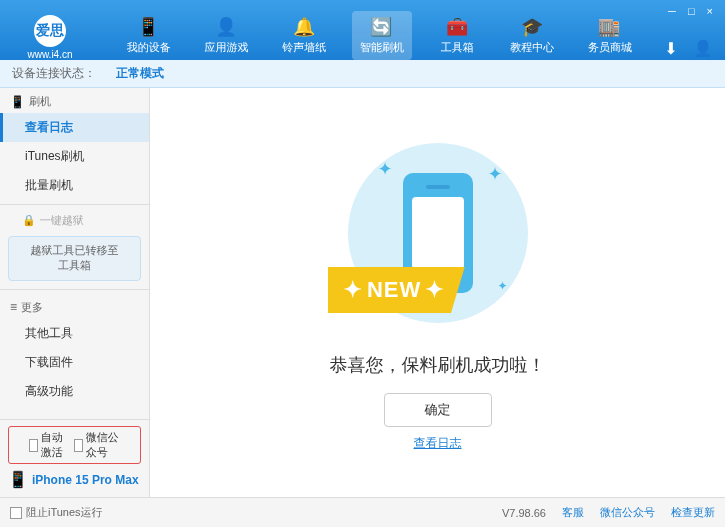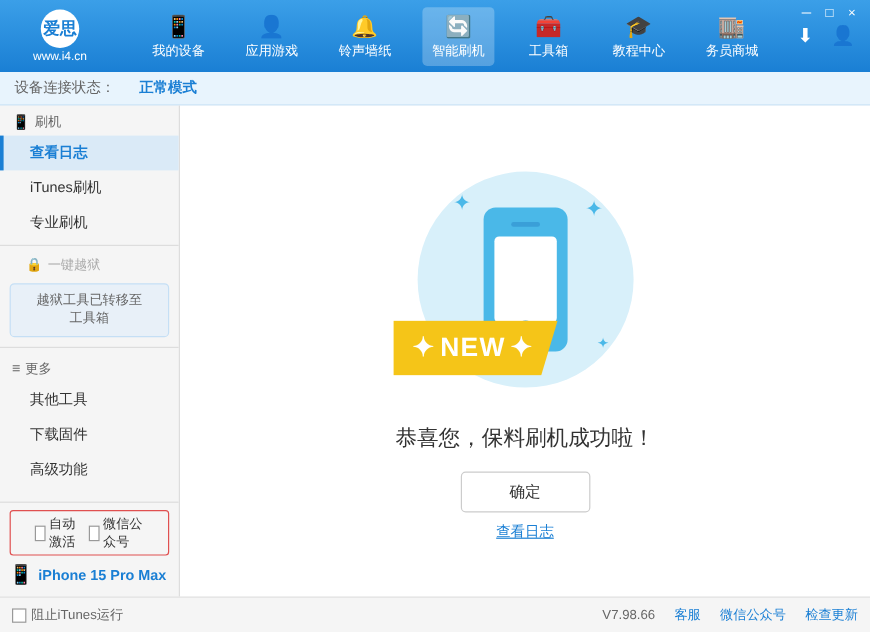--- a/index.html
+++ b/index.html
@@ -3,21 +3,21 @@
   <meta charset="utf-8">
   <style>
     * { margin: 0; padding: 0; box-sizing: border-box; }
     body { width: 725px; height: 527px; font-family: 'Microsoft YaHei', Arial, sans-serif; font-size: 12px; background: #f0f0f0; overflow: hidden; }
 
     
     .header {
       background: linear-gradient(180deg, #3b9fe8 0%, #1a7fd4 100%);
       height: 60px;
       display: flex;
-      align-items: center;
+      align-items: flex-end;
       padding: 0 10px;
       color: white;
     }
     .logo-area {
       display: flex;
       flex-direction: column;
       align-items: center;
       margin-right: 20px;
       min-width: 80px;
     }
@@ -374,21 +374,21 @@
       <span>刷机</span>
     </div>
 
     <div class="sidebar-item active">
       <span>查看日志</span>
     </div>
     <div class="sidebar-item">
       <span>iTunes刷机</span>
     </div>
     <div class="sidebar-item">
-      <span>专业刷机</span>
+      <span>批量刷机</span>
     </div>
 
     <div class="sidebar-divider"></div>
 
     <div class="sidebar-disabled">
       <span class="sidebar-disabled-icon">🔒</span>
       <span>一键越狱</span>
     </div>
 
     <div class="sidebar-notice">

